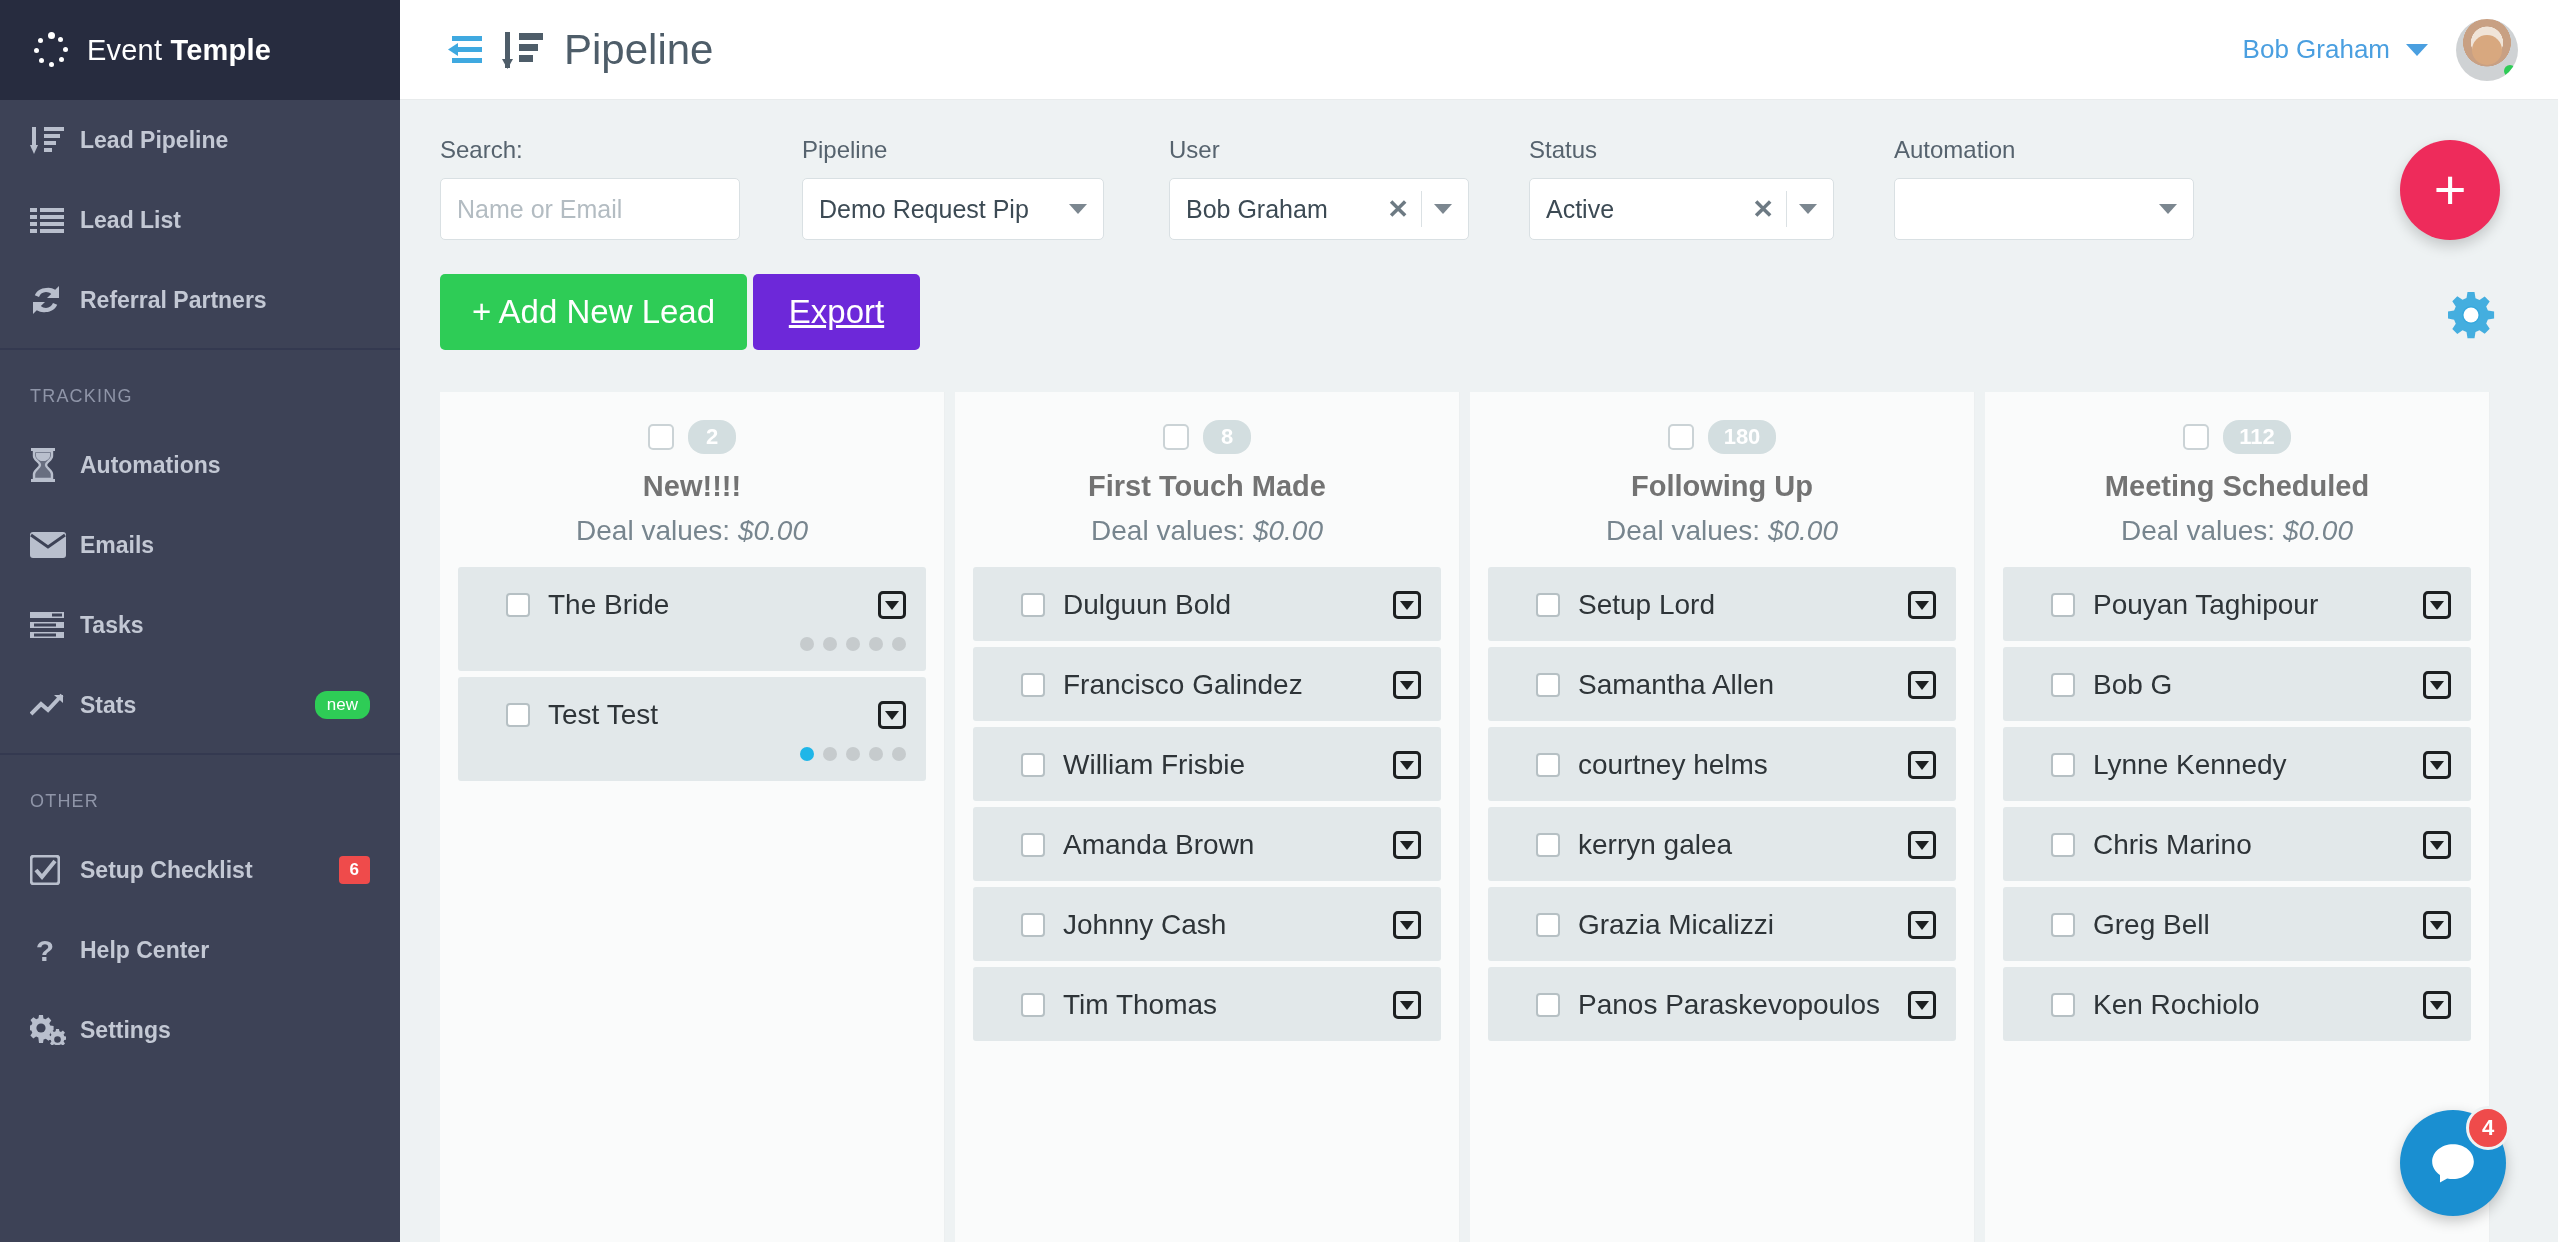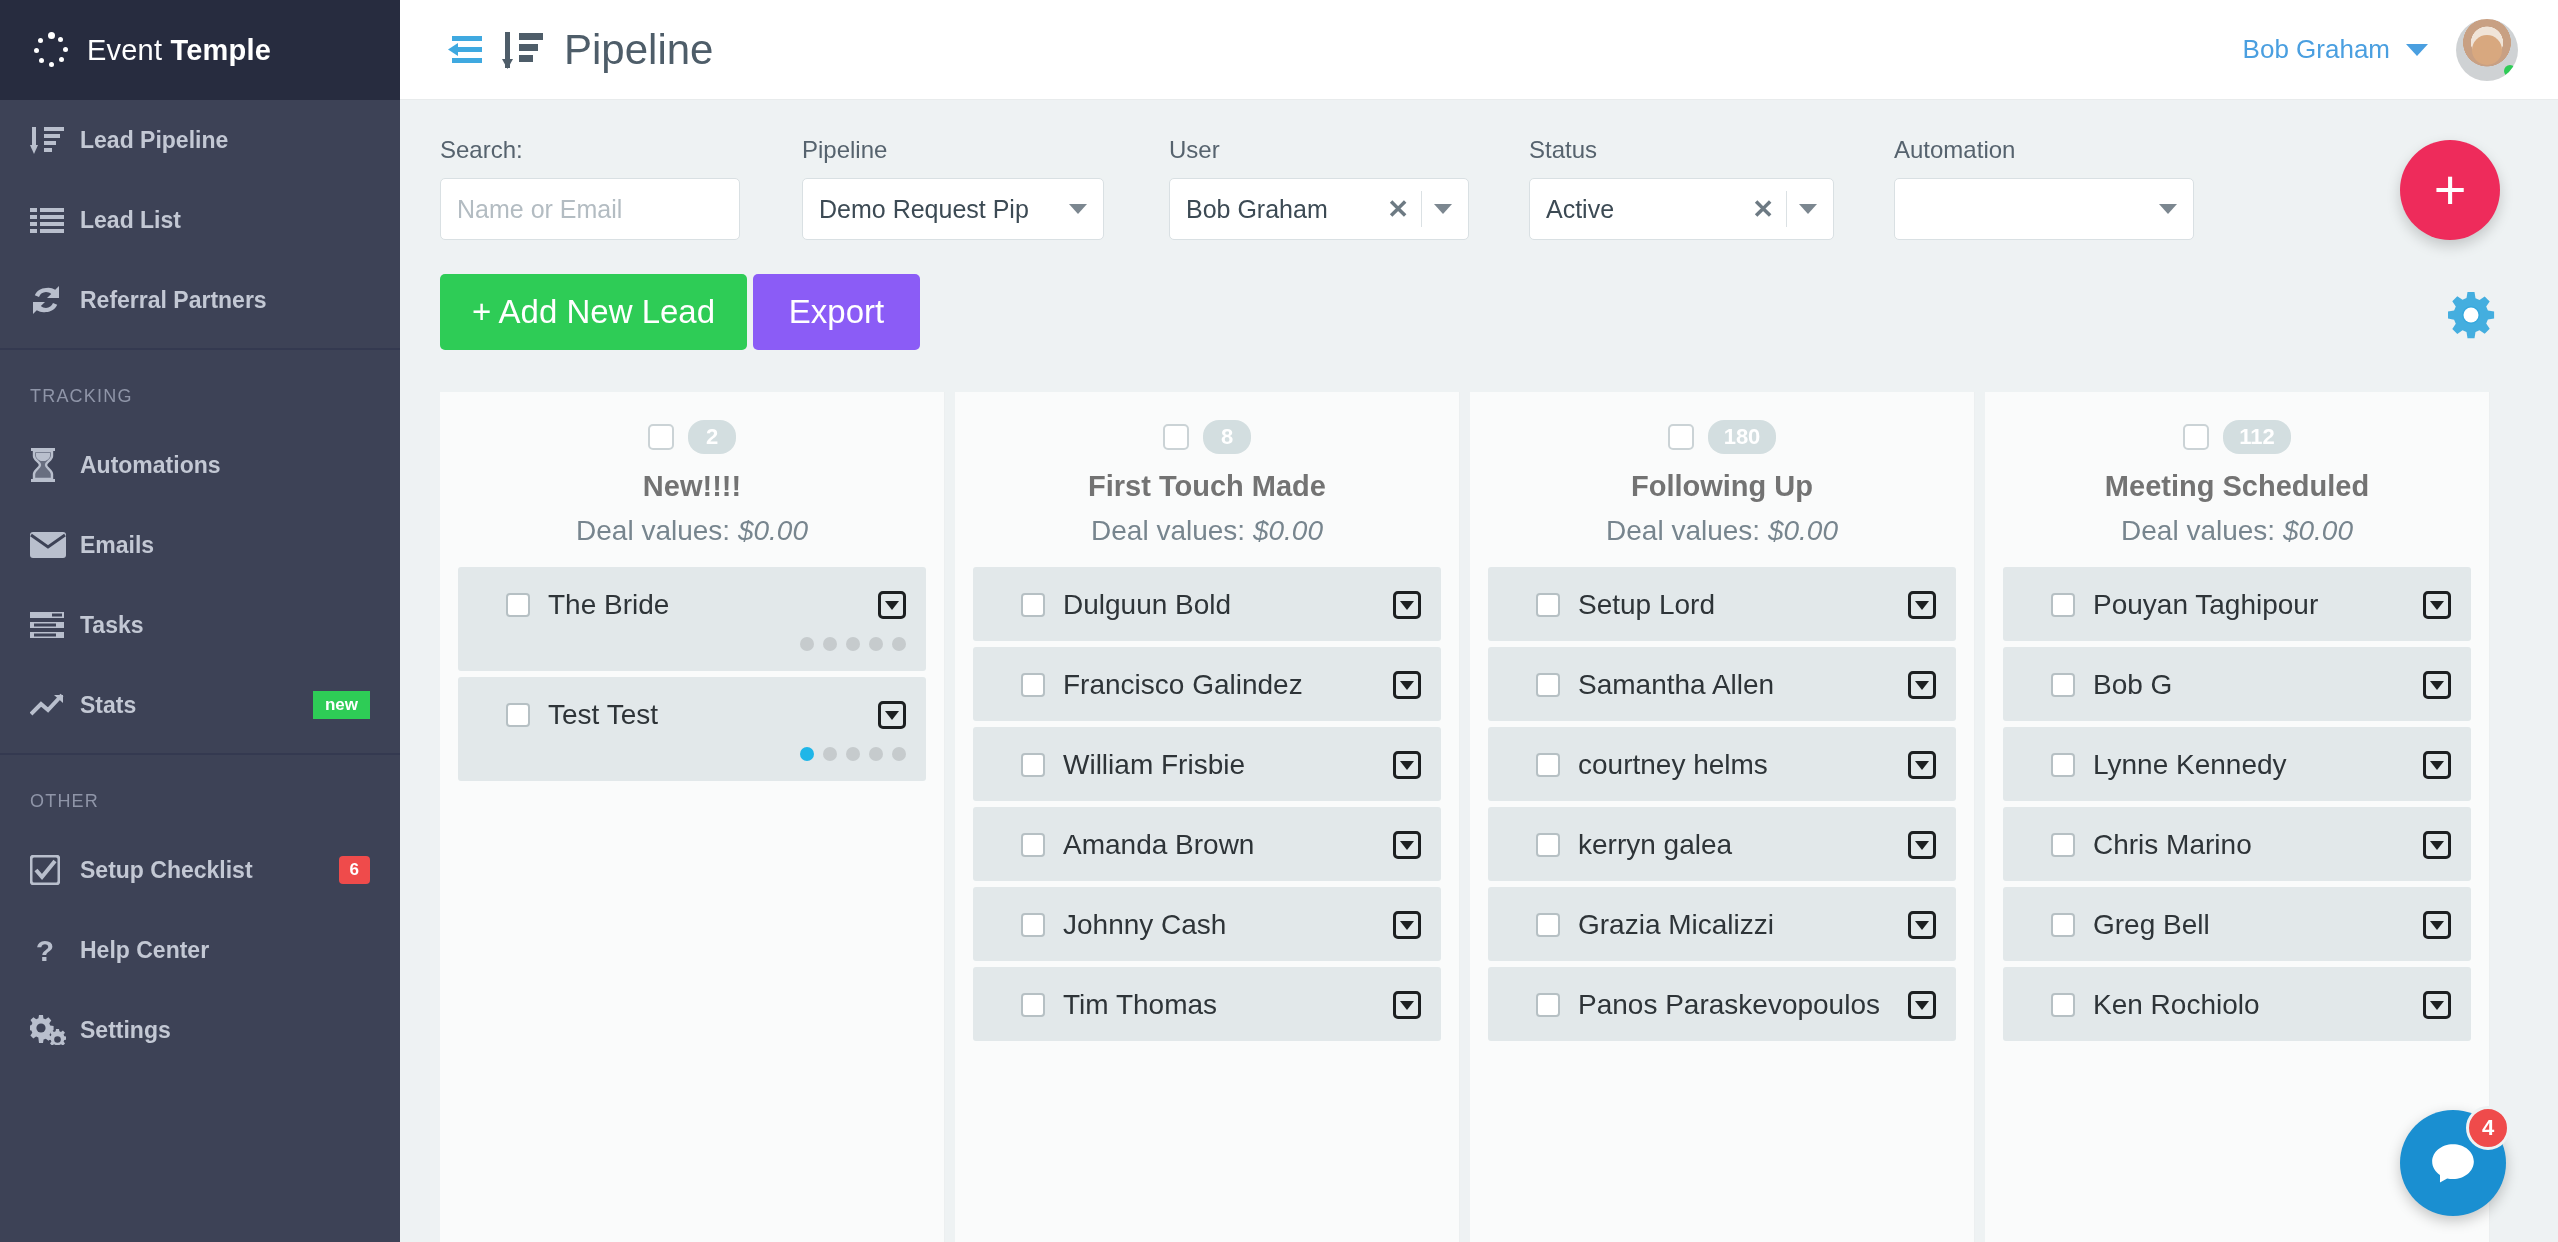--- a/index.html
+++ b/index.html
@@ -45,22 +45,22 @@
     color: #c3c8d4; font-size: 23px; font-weight: 700;
     cursor: pointer;
   }
   .nav-item .nav-ico {
     width: 50px; min-width: 50px; height: 34px;
     display: flex; align-items: center; justify-content: flex-start;
     color: #b9bfcd;
   }
   .nav-item .nav-label { flex: 1; }
   .badge-new {
-    background: #2ecc56; color: #fff; font-size: 17px; font-weight: 700;
-    border-radius: 0; padding: 4px 12px; margin-right: 30px;
+    background: #2ecc56; color: #fff; font-size: 17px; font-weight: 400;
+    border-radius: 12px; padding: 4px 12px; margin-right: 30px;
   }
   .badge-count {
     background: #ef4b4b; color: #fff; font-size: 17px; font-weight: 700;
     border-radius: 4px; padding: 4px 11px; margin-right: 30px;
   }
 
   
   .main { flex: 1; height: 1242px; display: flex; flex-direction: column; background: #eef2f3; }
 
   .topbar {
@@ -132,21 +132,21 @@
     box-shadow: 0 6px 14px rgba(0,0,0,.18); cursor: pointer; line-height: 1;
   }
 
   .actions { display: flex; align-items: center; padding: 34px 0 0 40px; position: relative; }
   .btn {
     height: 76px; border-radius: 5px; color: #fff;
     display: flex; align-items: center; justify-content: center;
     font-size: 33px; cursor: pointer;
   }
   .btn-green { background: #2ecc56; width: 307px; margin-right: 6px; }
-  .btn-blue  { background: #8b5cf6; width: 167px; }
+  .btn-blue  { background: #6d28d9; width: 167px; text-decoration: underline; }
   .gear {
     position: absolute; right: 62px; top: 50px; width: 50px; height: 50px;
     color: #35a8dd; cursor: pointer;
   }
 
   
   .board {
     display: flex; gap: 10px; padding: 30px 0 0 440px;
     position: absolute; left: -400px; top: 262px; right: 0; bottom: 0;
   }

